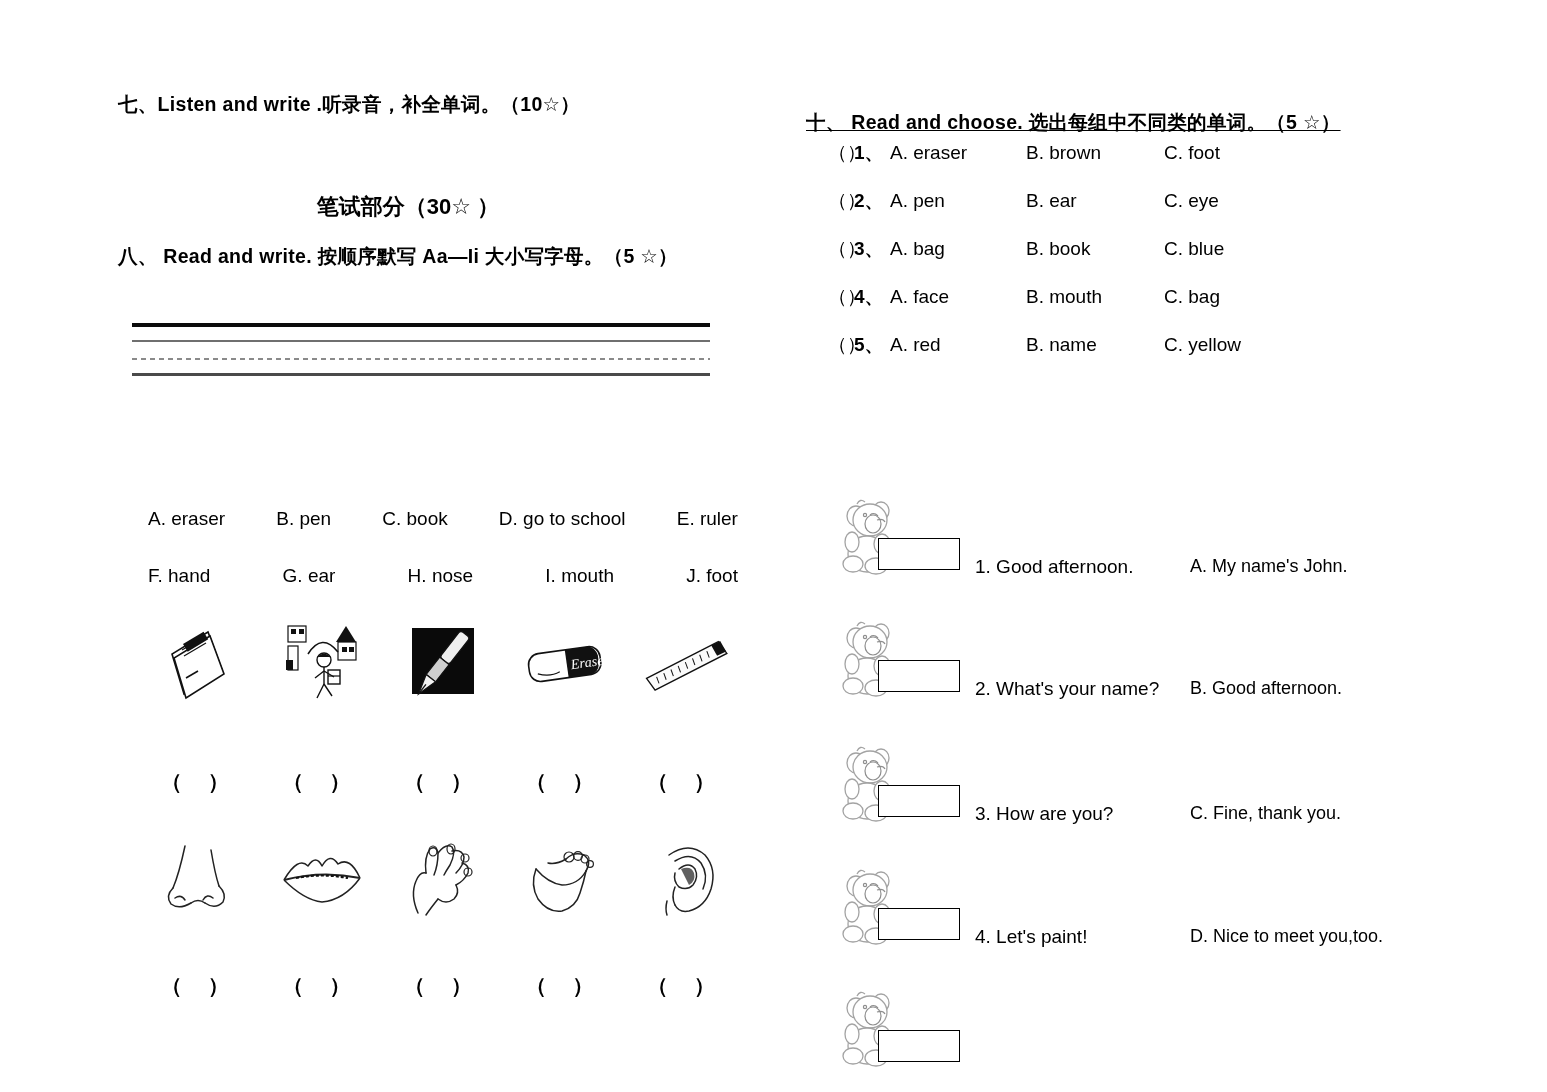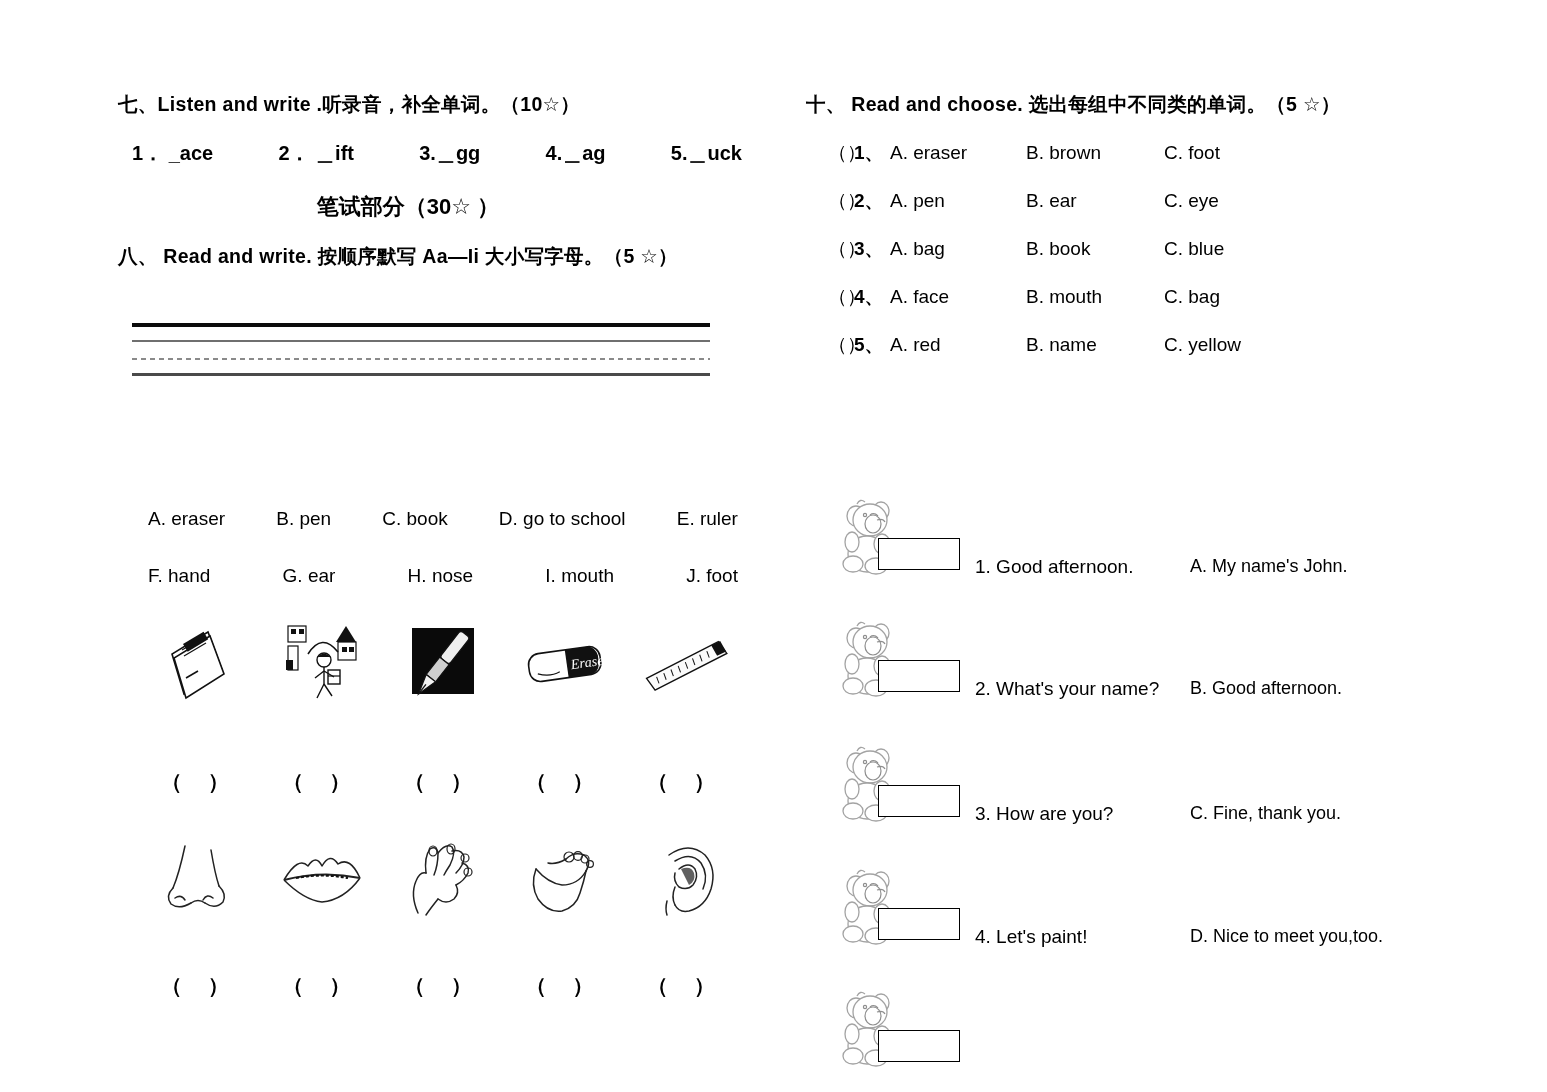--- a/index.html
+++ b/index.html
@@ -194,27 +194,20 @@
 </style>
 </head>
 <body>
 
 <div class="page">
 
   <div class="col-left">
 
     <div class="sec-head" style="position:absolute; left:0; top:93px;">七、Listen and write .听录音，补全单词。（10☆）</div>
 
-    <div class="word-list">
-      <span class="word-item">1． _ace</span>
-      <span class="word-item">2． ＿ift</span>
-      <span class="word-item">3.＿gg</span>
-      <span class="word-item">4.＿ag</span>
-      <span class="word-item">5.＿uck</span>
-    </div>
 
     <div class="center-title" style="position:absolute; left:120px; top:192px; width:340px;">笔试部分（30☆ ）</div>
 
     <div class="sec-head" style="position:absolute; left:0; top:245px;">八、 Read and write. 按顺序默写 Aa—Ii 大小写字母。（5 ☆）</div>
 
     <div class="guide">
       <div class="ln top"></div>
       <div class="ln upper"></div>
       <div class="ln mid"></div>
       <div class="ln bottom"></div>
@@ -412,21 +405,21 @@
       <span class="paren-cell">（  ）</span>
       <span class="paren-cell">（  ）</span>
       <span class="paren-cell">（  ）</span>
       <span class="paren-cell">（  ）</span>
       <span class="paren-cell">（  ）</span>
     </div>
   </div>
 
   <div class="col-right">
 
-    <div class="sec-head" style="position:absolute; left:6px; top:93px;">十、 Read and choose. 选出每组中不同类的单词。（5 ☆）</div>
+    <div class="sec-head" style="position:absolute; left:6px; top:111px;text-decoration:underline;">十、 Read and choose. 选出每组中不同类的单词。（5 ☆）</div>
 
     <div class="mc-list">
       <div class="mc-item">
         <span class="mc-paren">（）</span>
         <span class="mc-num">1、</span>
         <span class="mc-a">A. eraser</span>
         <span class="mc-b">B. brown</span>
         <span class="mc-c">C. foot</span>
       </div>
       <div class="mc-item">

